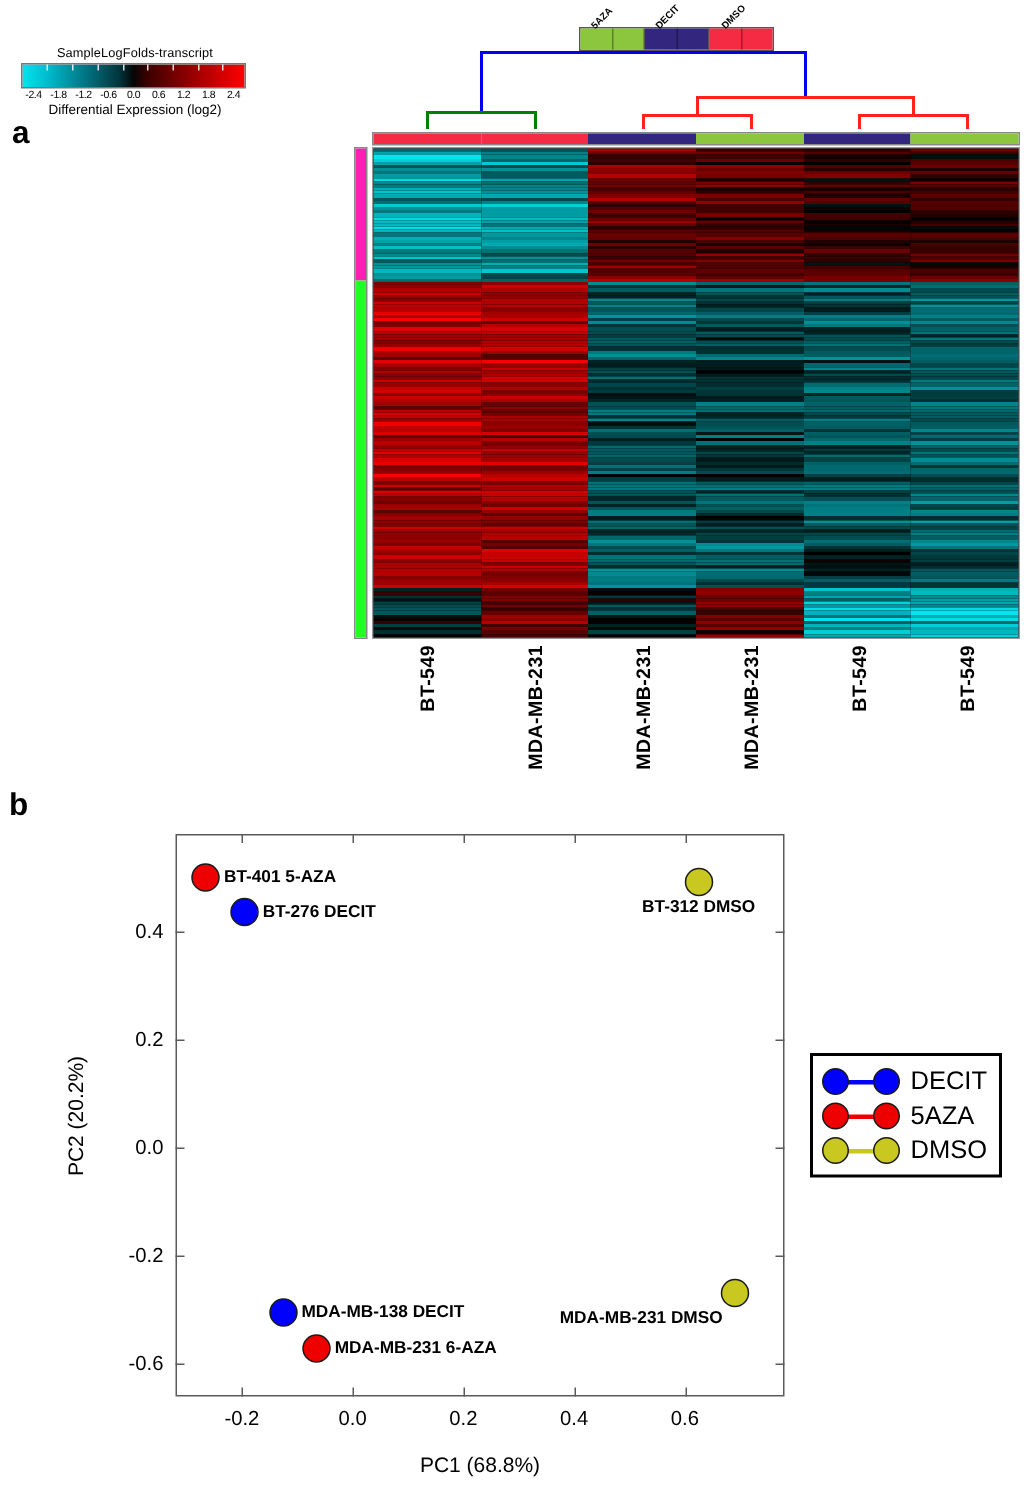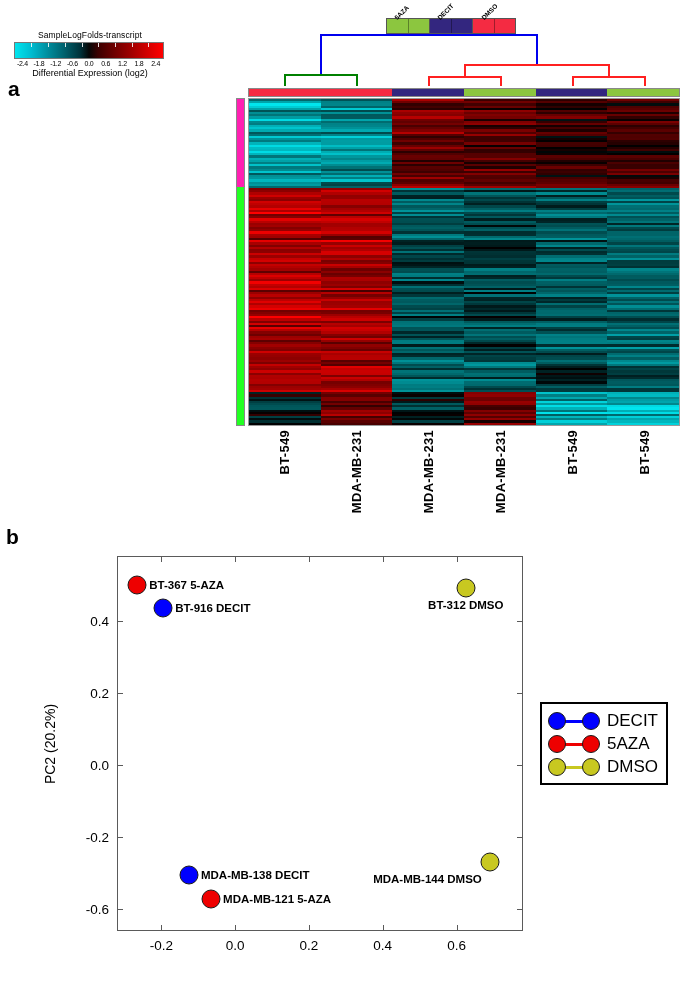--- a/index.html
+++ b/index.html
@@ -1404,33 +1404,34 @@
       <div class="tick-y" style="top: 245.135px; left: 117px;"></div>
       <div class="tick-yr" style="top: 245.135px; left: 517px;"></div>
       <div class="ytlab" style="top: 245.135px; left: 65px; width: 44px;">0.0</div>
       <div class="tick-y" style="top: 317.25px; left: 117px;"></div>
       <div class="tick-yr" style="top: 317.25px; left: 517px;"></div>
       <div class="ytlab" style="top: 317.25px; left: 65px; width: 44px;">-0.2</div>
       <div class="tick-y" style="top: 389.365px; left: 117px;"></div>
       <div class="tick-yr" style="top: 389.365px; left: 517px;"></div>
       <div class="ytlab" style="top: 389.365px; left: 65px; width: 44px;">-0.6</div>
       <div class="pt" style="left: 137.3px; top: 64.8462px; width: 19px; height: 19px; background: rgb(238, 0, 0);"></div>
-      <div class="ptlab" style="left: 149.3px; top: 58.8462px;">BT-367 5-AZA</div>
+      <div class="ptlab" style="left: 149.3px; top: 58.8462px;">BT-401 5-AZA</div>
       <div class="pt" style="left: 163.136px; top: 87.5625px; width: 19px; height: 19px; background: rgb(0, 0, 255);"></div>
-      <div class="ptlab" style="left: 175.136px; top: 81.5625px;">BT-916 DECIT</div>
+      <div class="ptlab" style="left: 175.136px; top: 81.5625px;">BT-276 DECIT</div>
       <div class="pt" style="left: 465.791px; top: 68.4519px; width: 19px; height: 19px; background: rgb(200, 200, 32);"></div>
       <div class="ptlab" style="left: 465.791px; top: 79.4519px; transform: translateX(-50%);">BT-312 DMSO</div>
       <div class="pt" style="left: 188.973px; top: 355.111px; width: 19px; height: 19px; background: rgb(0, 0, 255);"></div>
       <div class="ptlab" style="left: 200.973px; top: 349.111px;">MDA-MB-138 DECIT</div>
       <div class="pt" style="left: 211.118px; top: 379.269px; width: 19px; height: 19px; background: rgb(238, 0, 0);"></div>
-      <div class="ptlab" style="left: 223.118px; top: 373.269px;">MDA-MB-121 5-AZA</div>
+      <div class="ptlab" style="left: 223.118px; top: 373.269px;">MDA-MB-231 6-AZA</div>
       <div class="pt" style="left: 489.782px; top: 341.769px; width: 19px; height: 19px; background: rgb(200, 200, 32);"></div>
-      <div class="ptlab" style="left: 481.782px; top: 352.769px; transform: translateX(-100%);">MDA-MB-144 DMSO</div>
+      <div class="ptlab" style="left: 481.782px; top: 352.769px; transform: translateX(-100%);">MDA-MB-231 DMSO</div>
     </div>
 
+  <div id="xaxis-title" style="top:448px;">PC1 (68.8%)</div>
   <div id="yaxis-title" style="left:-30px;top:216px;width:160px;text-align:center;">PC2 (20.2%)</div>
 
   <div id="legend-box" style="left:540px;top:182px;">
       <div class="lg-row">
         <div class="lg-mk">
           <div class="bar" style="background: rgb(0, 0, 255);"></div>
           <div class="c c1" style="background: rgb(0, 0, 255);"></div>
           <div class="c c2" style="background: rgb(0, 0, 255);"></div>
         </div>
         <div class="lg-txt">DECIT</div>

